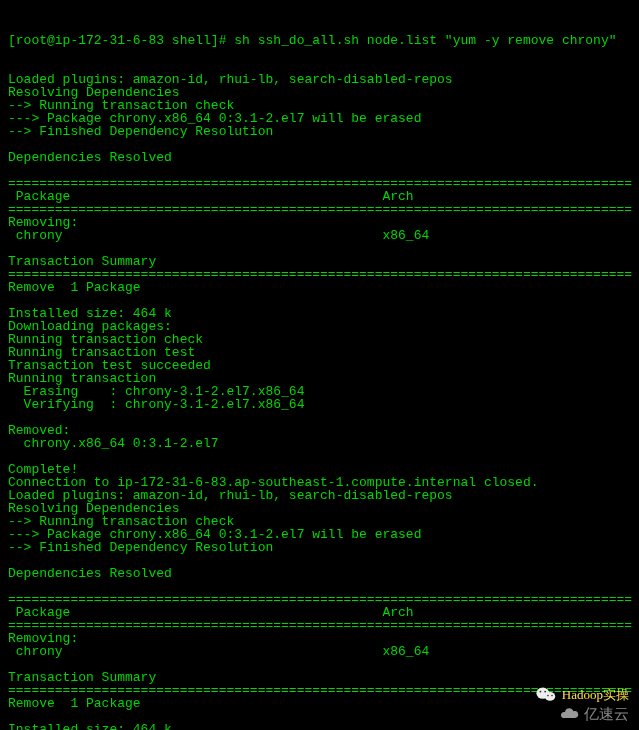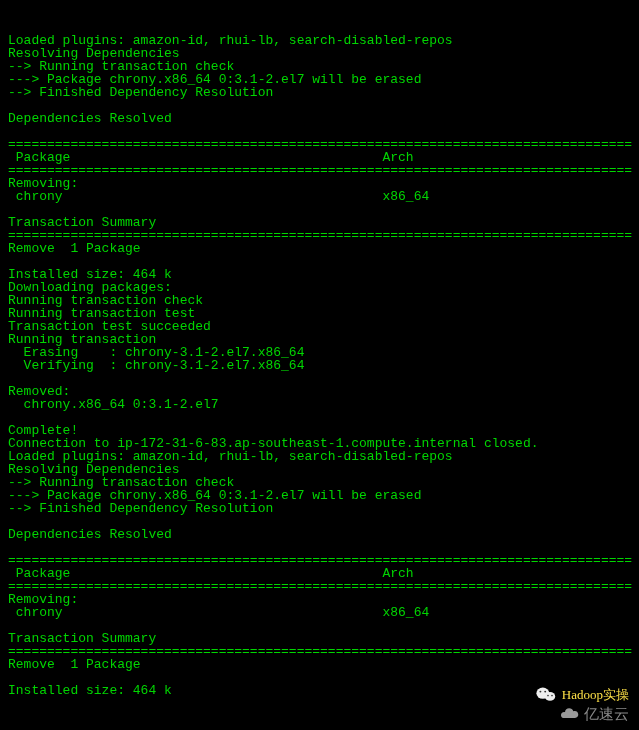--- a/index.html
+++ b/index.html
@@ -49,20 +49,21 @@
       color: #888;
       font-family: "Microsoft YaHei", Arial, sans-serif;
       font-size: 15px;
     }
     .wm2 svg { display: block; }
   </style>
 </head>
 <body>
 
 <div class="terminal">
+  <div class="line">[root@ip-172-31-6-83 shell]# sh ssh_do_all.sh node.list "yum -y remove chrony"</div>
   <div id="lines-container"><div class="line">Loaded plugins: amazon-id, rhui-lb, search-disabled-repos</div><div class="line">Resolving Dependencies</div><div class="line">--&gt; Running transaction check</div><div class="line">---&gt; Package chrony.x86_64 0:3.1-2.el7 will be erased</div><div class="line">--&gt; Finished Dependency Resolution</div><div class="line">&nbsp;</div><div class="line">Dependencies Resolved</div><div class="line">&nbsp;</div><div class="line">================================================================================</div><div class="line"> Package                                        Arch</div><div class="line">================================================================================</div><div class="line">Removing:</div><div class="line"> chrony                                         x86_64</div><div class="line">&nbsp;</div><div class="line">Transaction Summary</div><div class="line">================================================================================</div><div class="line">Remove  1 Package</div><div class="line">&nbsp;</div><div class="line">Installed size: 464 k</div><div class="line">Downloading packages:</div><div class="line">Running transaction check</div><div class="line">Running transaction test</div><div class="line">Transaction test succeeded</div><div class="line">Running transaction</div><div class="line">  Erasing    : chrony-3.1-2.el7.x86_64</div><div class="line">  Verifying  : chrony-3.1-2.el7.x86_64</div><div class="line">&nbsp;</div><div class="line">Removed:</div><div class="line">  chrony.x86_64 0:3.1-2.el7</div><div class="line">&nbsp;</div><div class="line">Complete!</div><div class="line">Connection to ip-172-31-6-83.ap-southeast-1.compute.internal closed.</div><div class="line">Loaded plugins: amazon-id, rhui-lb, search-disabled-repos</div><div class="line">Resolving Dependencies</div><div class="line">--&gt; Running transaction check</div><div class="line">---&gt; Package chrony.x86_64 0:3.1-2.el7 will be erased</div><div class="line">--&gt; Finished Dependency Resolution</div><div class="line">&nbsp;</div><div class="line">Dependencies Resolved</div><div class="line">&nbsp;</div><div class="line">================================================================================</div><div class="line"> Package                                        Arch</div><div class="line">================================================================================</div><div class="line">Removing:</div><div class="line"> chrony                                         x86_64</div><div class="line">&nbsp;</div><div class="line">Transaction Summary</div><div class="line">================================================================================</div><div class="line">Remove  1 Package</div><div class="line">&nbsp;</div><div class="line">Installed size: 464 k</div></div>
 </div>
 
 <div class="wm-overlay">
   <div class="wm1">
     <svg width="20" height="16" viewBox="0 0 24 20">
       <ellipse cx="8" cy="9" rx="8" ry="7" fill="#eee"></ellipse>
       <ellipse cx="17" cy="13" rx="6.5" ry="5.5" fill="#eee"></ellipse>
       <circle cx="5" cy="7" r="1.2" fill="#333"></circle>
       <circle cx="11" cy="7" r="1.2" fill="#333"></circle>

